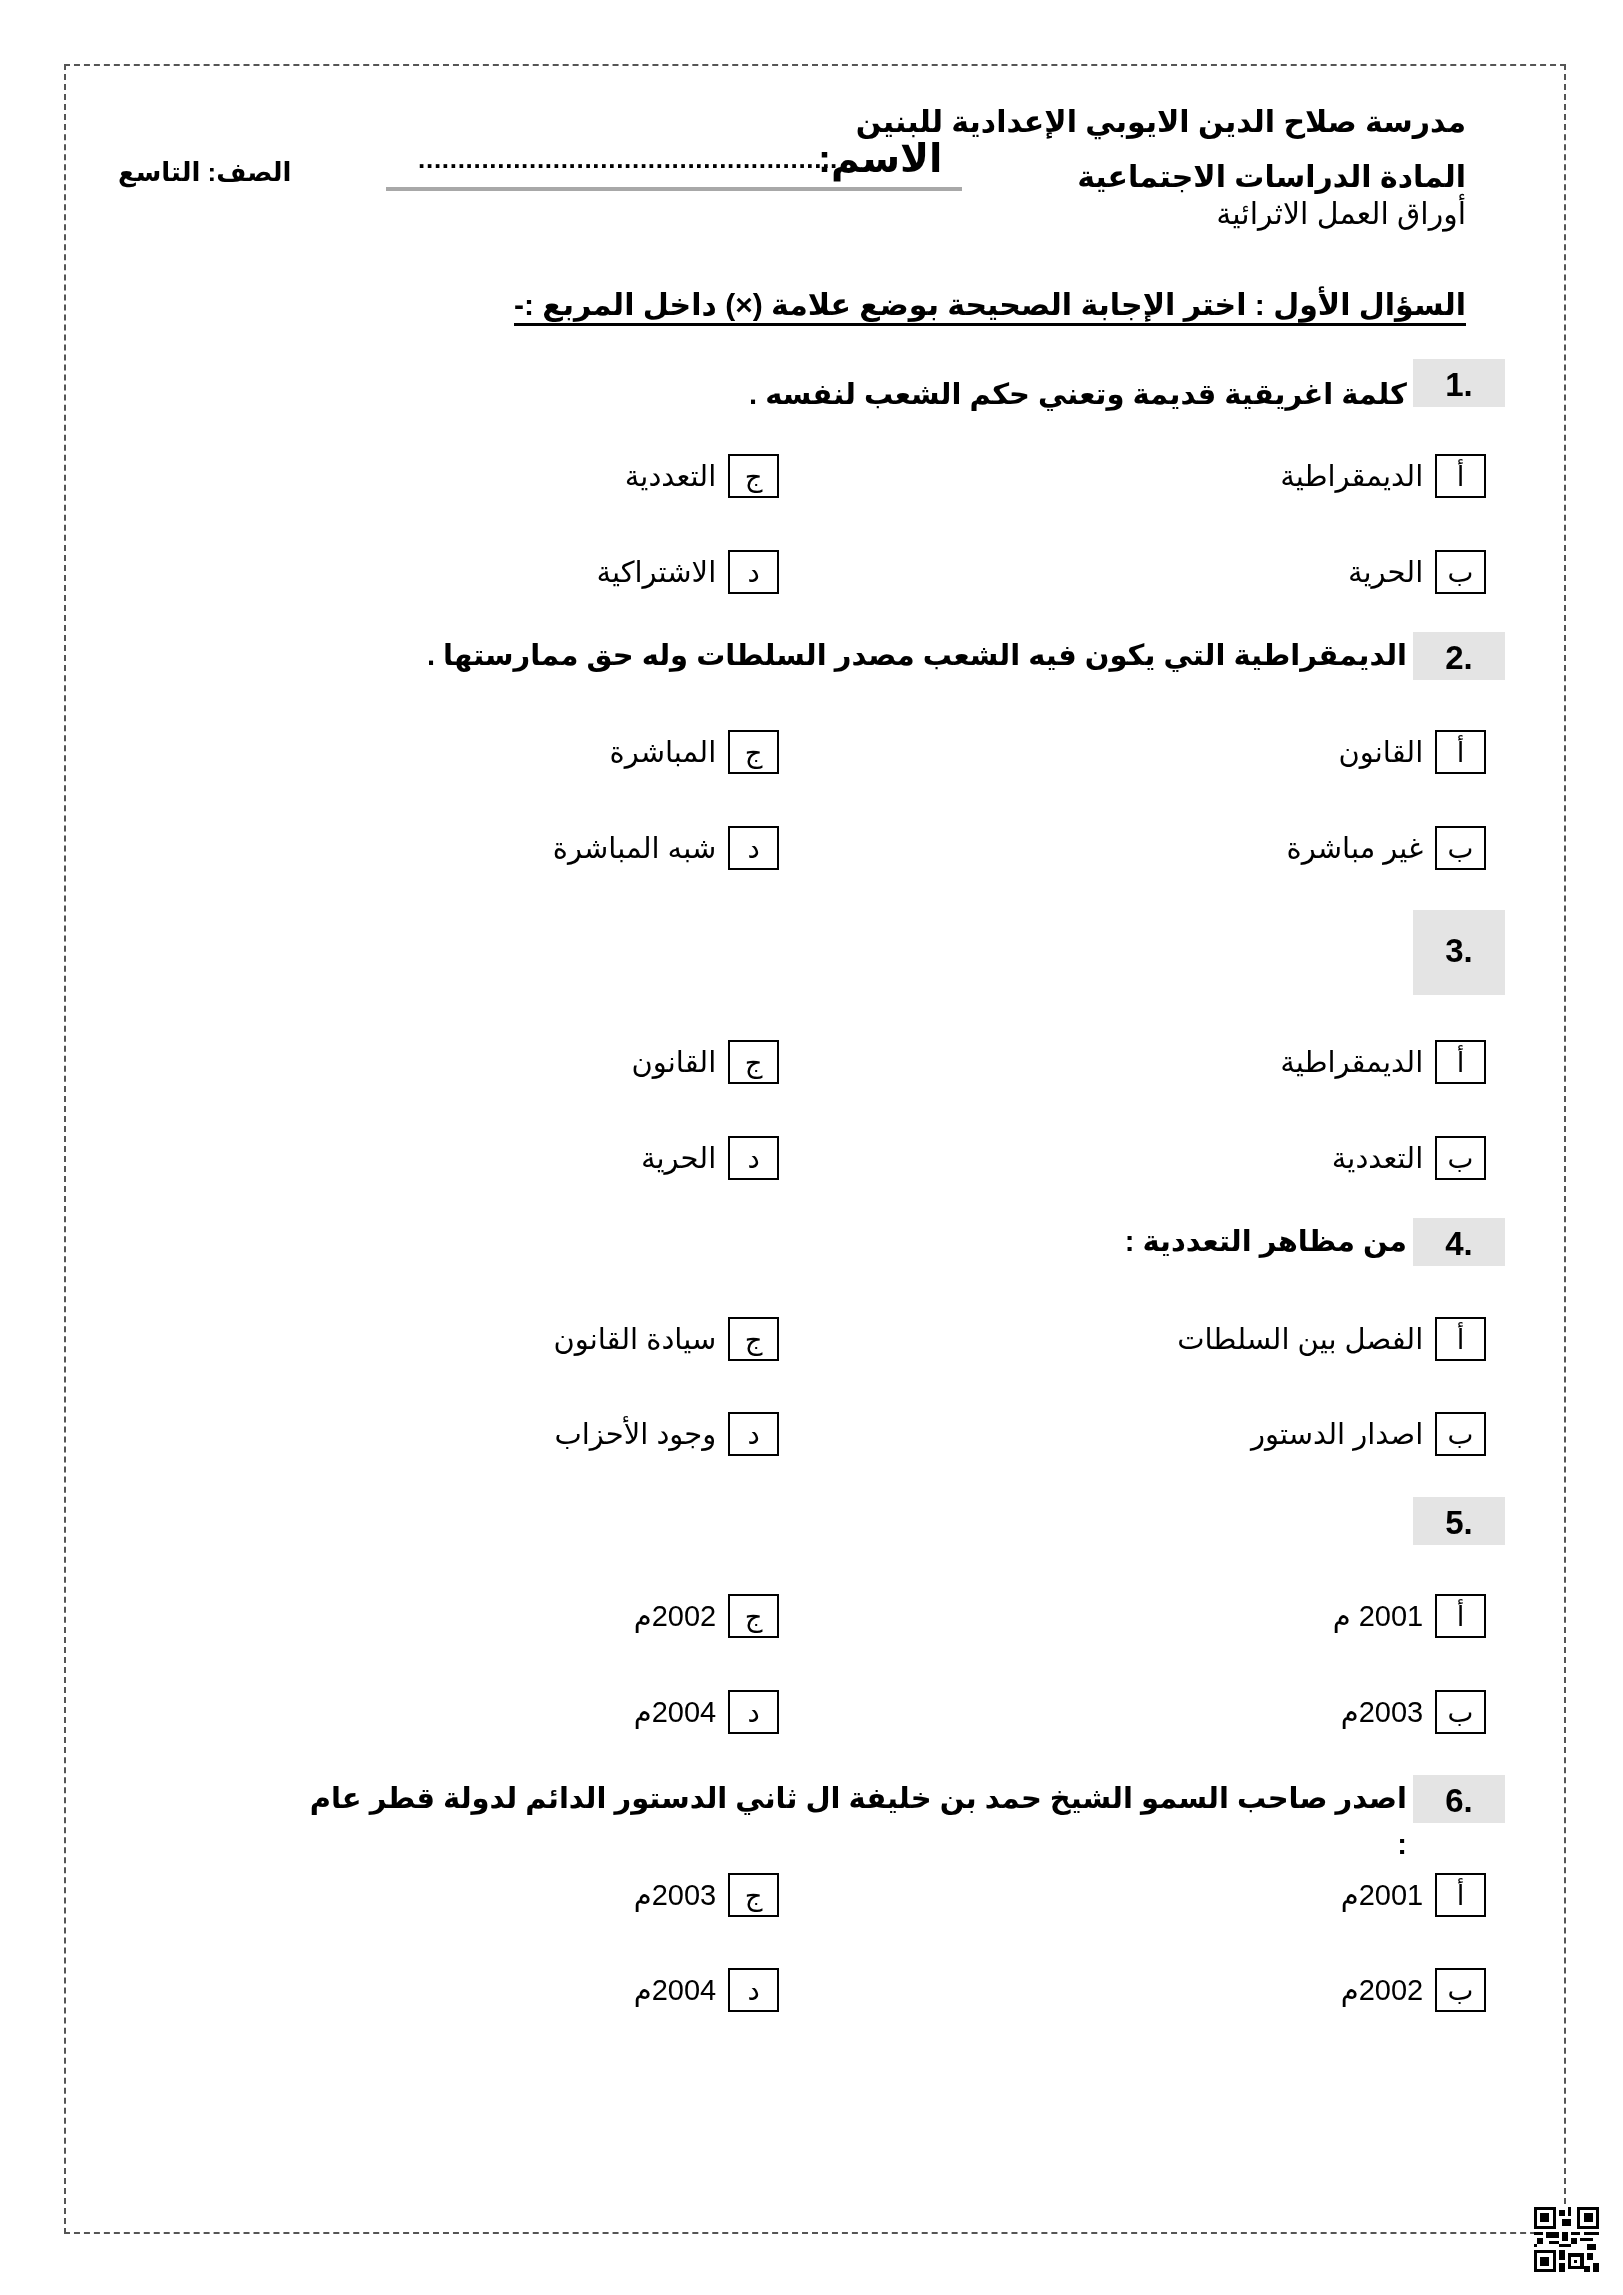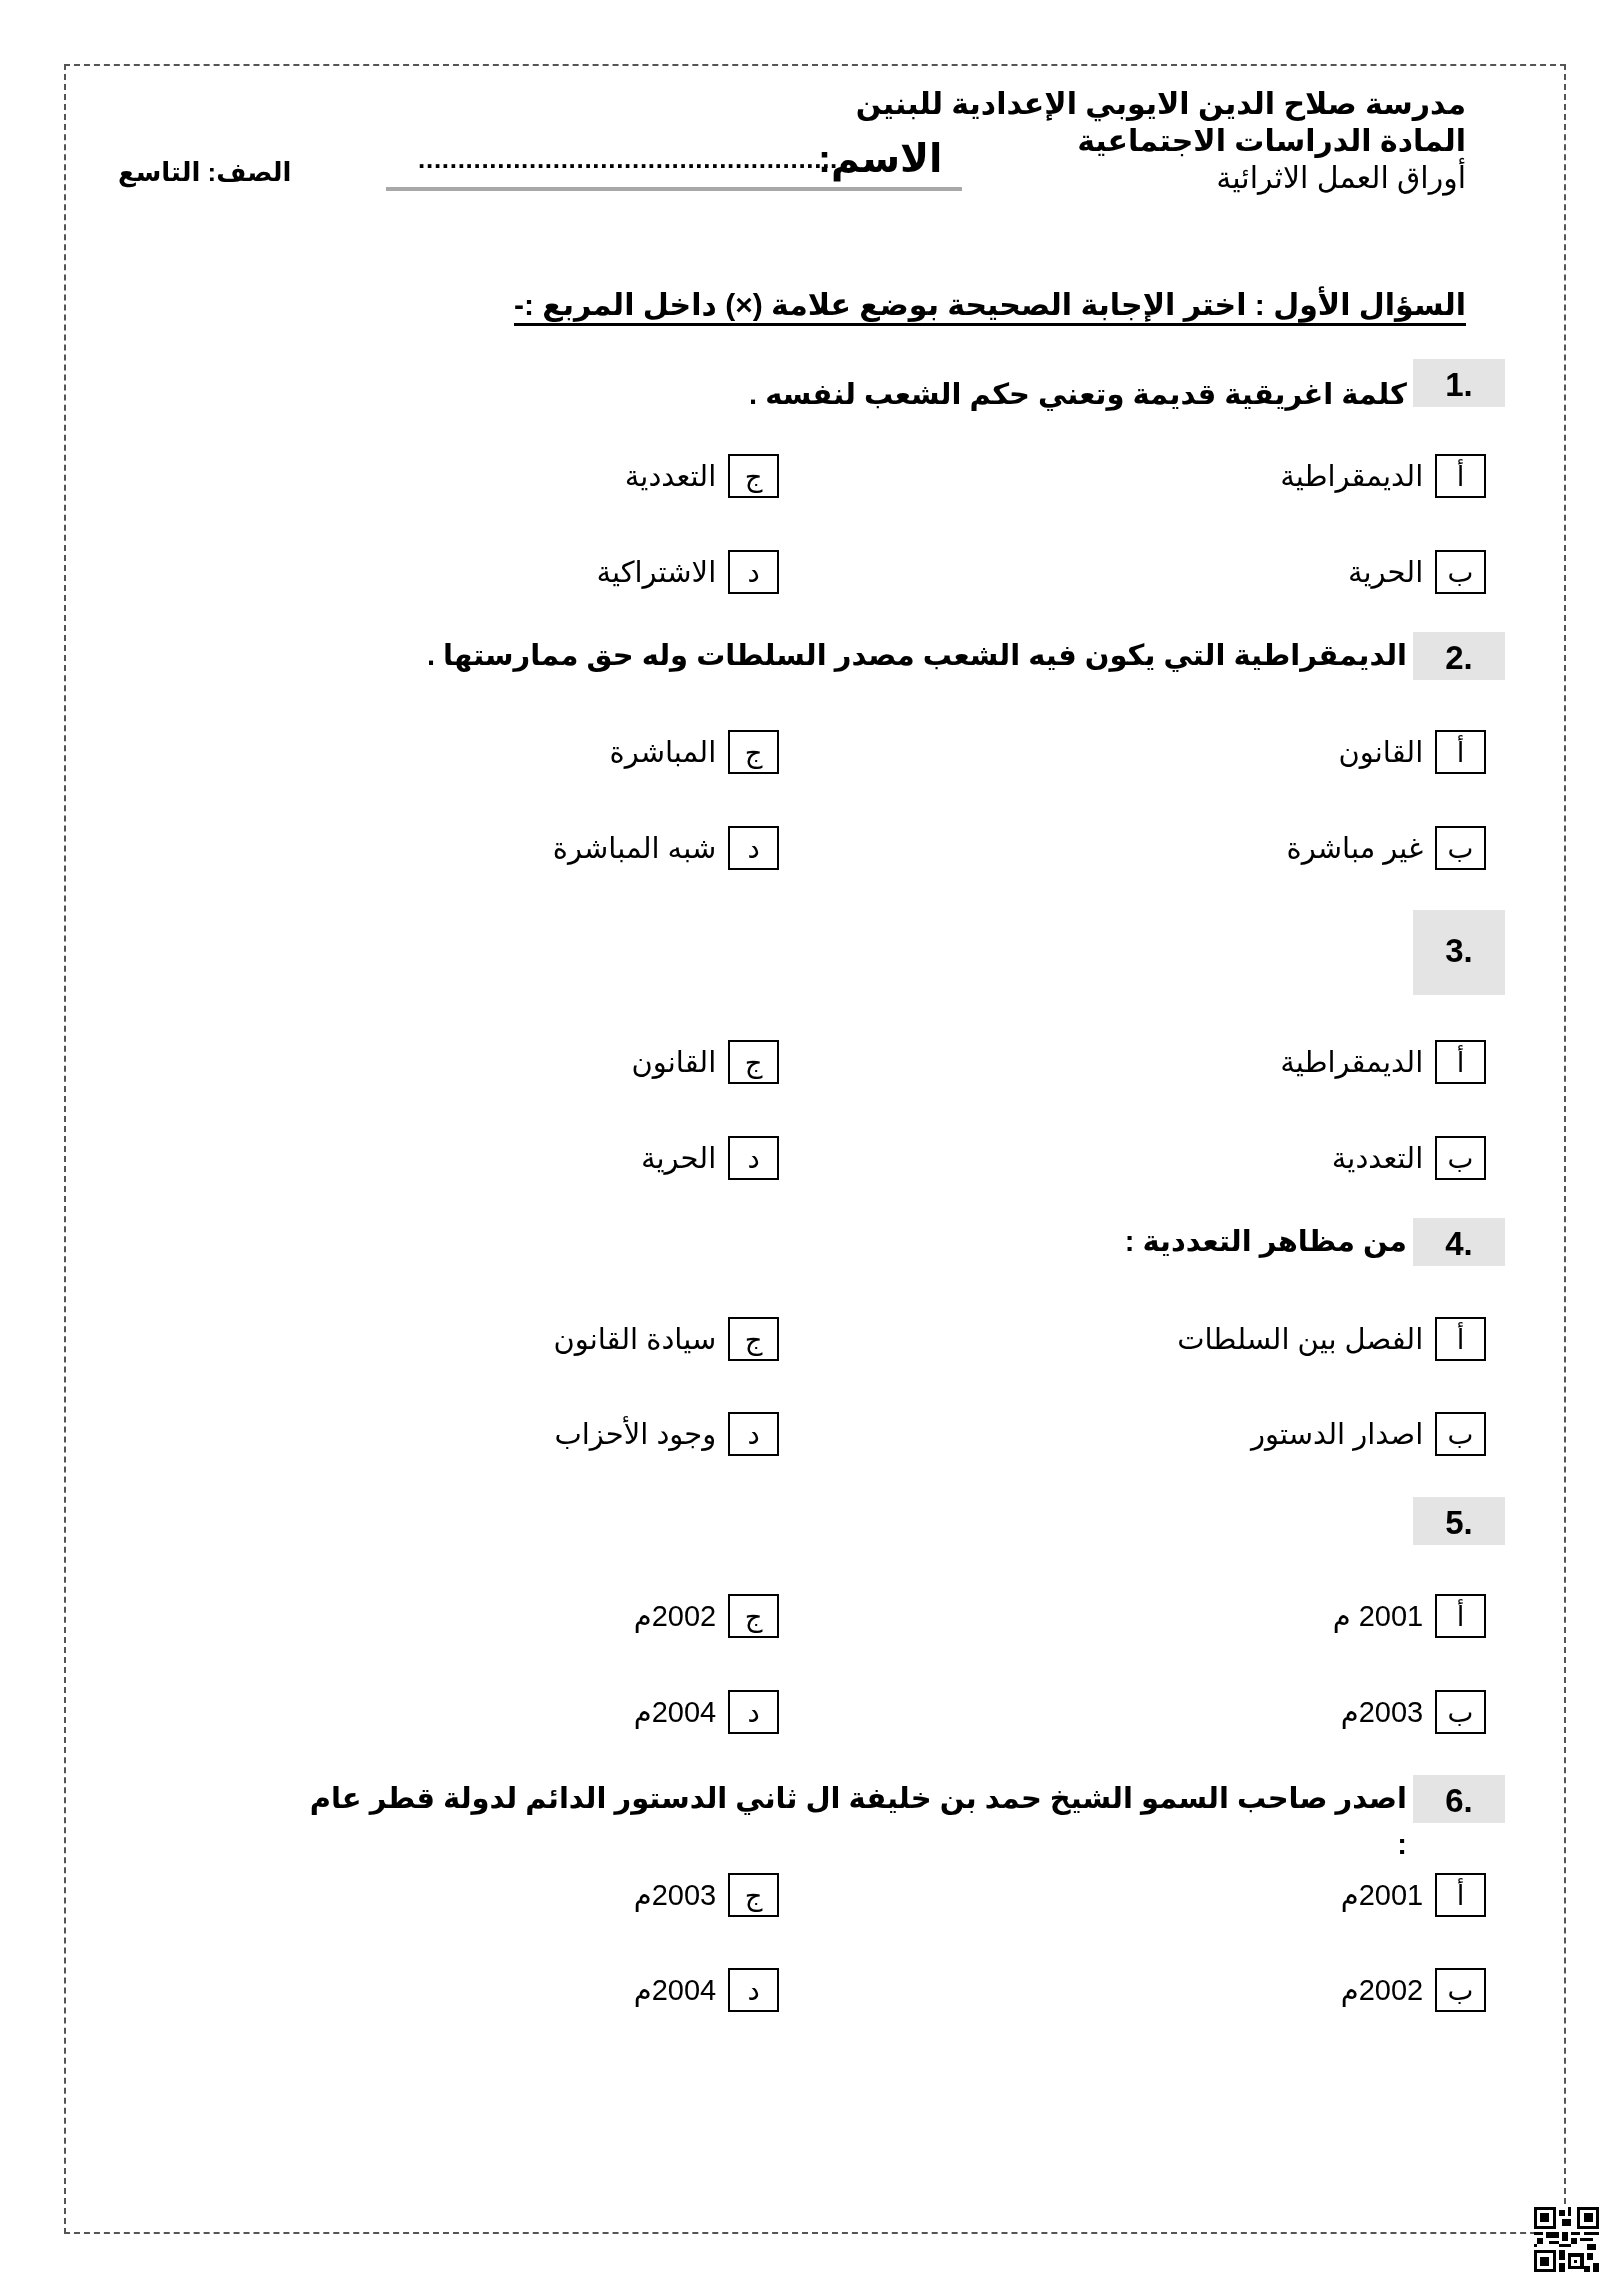--- a/index.html
+++ b/index.html
@@ -5,21 +5,21 @@
     html, body { margin: 0; padding: 0; background: #ffffff; }
     body {
       width: 1623px; height: 2295px; position: relative; overflow: hidden;
       font-family: "Liberation Sans", "DejaVu Sans", sans-serif; color: #000;
     }
     .frame {
       position: absolute; left: 64px; top: 64px; width: 1502px; height: 2170px;
       border: 2px dashed #555; box-sizing: border-box;
     }
     .school-header { position: absolute; right: 157px; top: 85px; text-align: right; direction: rtl; }
-    .school-header .l1, .school-header .l2 { font-weight: bold; font-size: 30px; line-height: 37px; }
+    .school-header .l1, .school-header .l2 { font-weight: bold; font-size: 30px; line-height: 37px; margin-top: 18px; }
     .school-header .l3 { font-size: 30px; line-height: 37px; }
     .name-block { position: absolute; left: 386px; top: 124px; width: 576px; height: 65px; }
     .name-label { position: absolute; right: 19.6px; top: 0; font-size: 39px; font-weight: bold; direction: rtl; margin-top: 12px; }
     .name-dots { position: absolute; right: 124px; top: 19.6px; font-size: 26px; font-weight: bold; letter-spacing: 0.7px; direction: ltr; }
     .name-line { position: absolute; left: 0; right: 0; top: 63px; height: 3.9px; background: #a8a8a8; }
     .grade { position: absolute; left: 118px; top: 157px; font-size: 26px; font-weight: bold; direction: rtl; }
     .section-title {
       position: absolute; right: 157px; top: 287px; font-size: 30px; font-weight: bold;
       text-decoration: underline; text-decoration-thickness: 3.3px; text-underline-offset: 7.9px; direction: rtl;
     }

